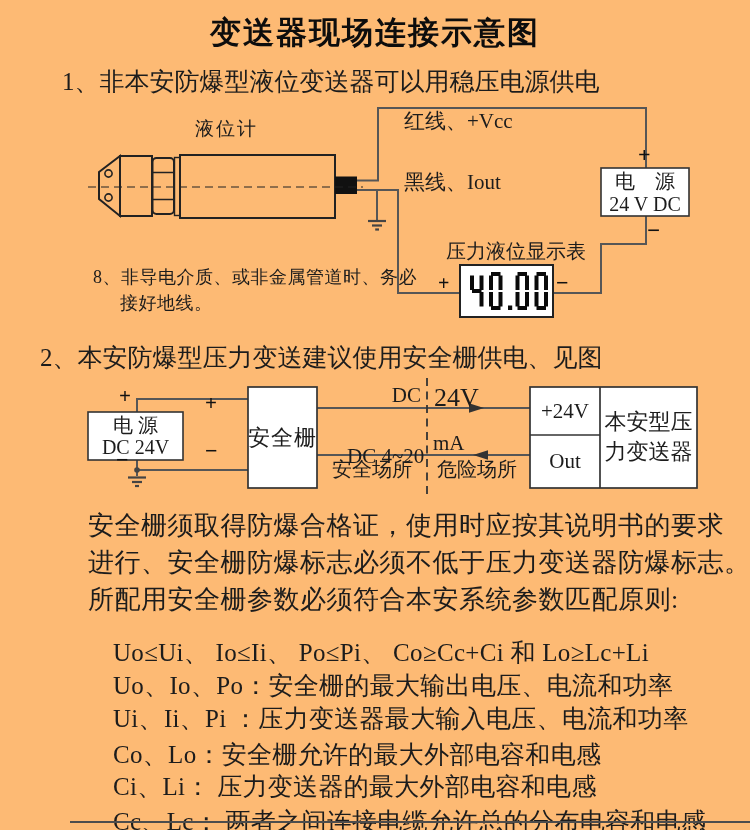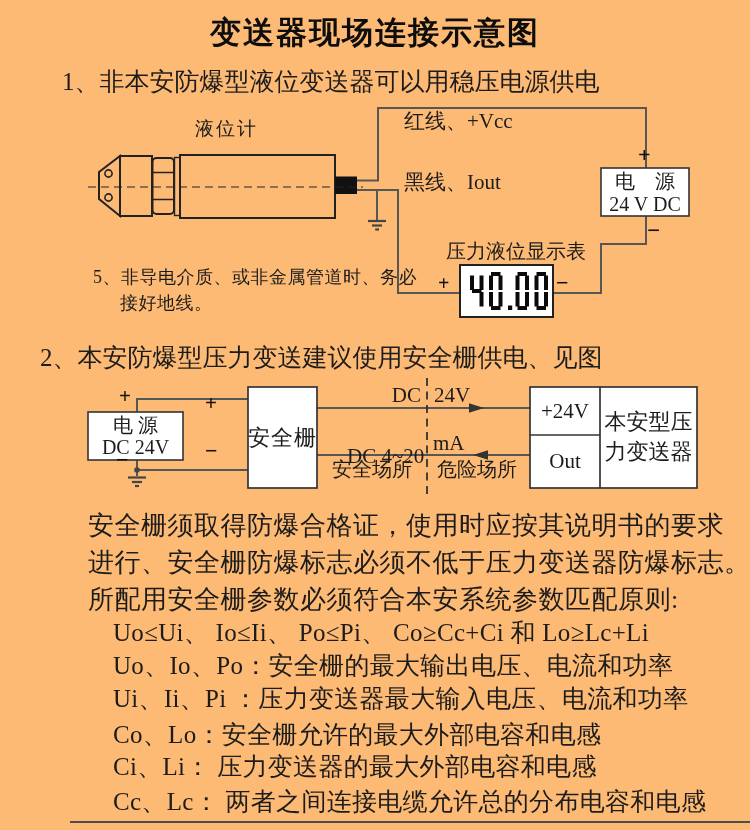--- a/index.html
+++ b/index.html
@@ -5,21 +5,21 @@
   html,body{margin:0;padding:0;background:#fff;}
   .page{position:relative;width:750px;height:830px;background:#fdba74;overflow:hidden;
         font-family:"Liberation Serif","DejaVu Serif",serif;color:#1c1c1c;}
   .title{position:absolute;top:12px;left:0;width:100%;text-align:center;
          font-family:"Liberation Sans","DejaVu Sans",sans-serif;
          font-weight:bold;font-size:31px;letter-spacing:2px;color:#0d0d0d;}
   .lbl{position:absolute;white-space:nowrap;line-height:1.15;}
   .heading{font-size:25px;}
   .note{font-size:18px;letter-spacing:0.5px;}
   .para{font-size:26px;letter-spacing:0.5px;}
-  .param{font-size:25px;letter-spacing:0.3px;}
+  .param{font-size:25px;letter-spacing:0.3px;margin-top:20px;}
   .boxtxt{position:absolute;display:flex;flex-direction:column;justify-content:center;
           align-items:center;text-align:center;}
   .sign{font-weight:bold;color:#111;}
   svg{position:absolute;left:0;}
   .rule{position:absolute;left:70px;top:821px;width:680px;border-top:2px solid #4d4d4d;}
 </style>
 </head>
 <body>
 
 <div class="page">
@@ -92,21 +92,21 @@
     <div>电　源</div>
     <div>24 V DC</div>
   </div>
   <div class="lbl sign" style="left:638px;top:142px;font-size:22px;">+</div>
   <div class="lbl sign" style="left:647px;top:218px;font-size:23px;">−</div>
 
   <div class="lbl" style="left:446px;top:240px;font-size:20px;">压力液位显示表</div>
   <div class="lbl sign" style="left:438px;top:272px;font-size:20px;">+</div>
   <div class="lbl sign" style="left:556px;top:270px;font-size:22px;">−</div>
 
-  <div class="lbl note" style="left:93px;top:267px;">5、非导电介质、或非金属管道时、务必</div>
+  <div class="lbl note" style="left:93px;top:267px;">8、非导电介质、或非金属管道时、务必</div>
   <div class="lbl note" style="left:120px;top:293px;">接好地线。</div>
 
   <div class="lbl heading" style="left:40px;top:344px;">2、本安防爆型压力变送建议使用安全栅供电、见图</div>
 
   <svg style="top:370px;" width="750" height="135" viewBox="0 370 750 135">
     <g fill="none" stroke="#565656" stroke-width="2">
       <path d="M137,412 V399 H248"></path>
       <path d="M137,460 V470 H248"></path>
       <path d="M317,408 H530"></path>
       <path d="M317,455 H530"></path>
@@ -137,21 +137,21 @@
   <div class="lbl sign" style="left:119px;top:384px;font-size:21px;">+</div>
   <div class="lbl sign" style="left:116px;top:447px;font-size:22px;">−</div>
   <div class="lbl sign" style="left:205px;top:391px;font-size:21px;">+</div>
   <div class="lbl sign" style="left:205px;top:438px;font-size:22px;">−</div>
 
   <div class="boxtxt" style="left:248px;top:387px;width:69px;height:101px;font-size:22px;letter-spacing:1px;">
     <div>安全栅</div>
   </div>
 
   <div class="lbl" style="left:363px;top:383px;width:58px;text-align:right;font-size:21px;">DC</div>
-  <div class="lbl" style="left:434px;top:383px;font-size:21px;">24V</div>
+  <div class="lbl" style="left:434px;top:383px;font-size:26px;">24V</div>
   <div class="lbl" style="left:347px;top:431px;font-size:21px;margin-top:13px;">DC 4~20</div>
   <div class="lbl" style="left:433px;top:431px;font-size:21px;">mA</div>
   <div class="lbl" style="left:332px;top:458px;font-size:20px;">安全场所</div>
   <div class="lbl" style="left:437px;top:458px;font-size:20px;">危险场所</div>
 
   <div class="boxtxt" style="left:530px;top:387px;width:70px;height:48px;font-size:21px;">
     <div>+24V</div>
   </div>
   <div class="boxtxt" style="left:530px;top:435px;width:70px;height:53px;font-size:21px;">
     <div>Out</div>

